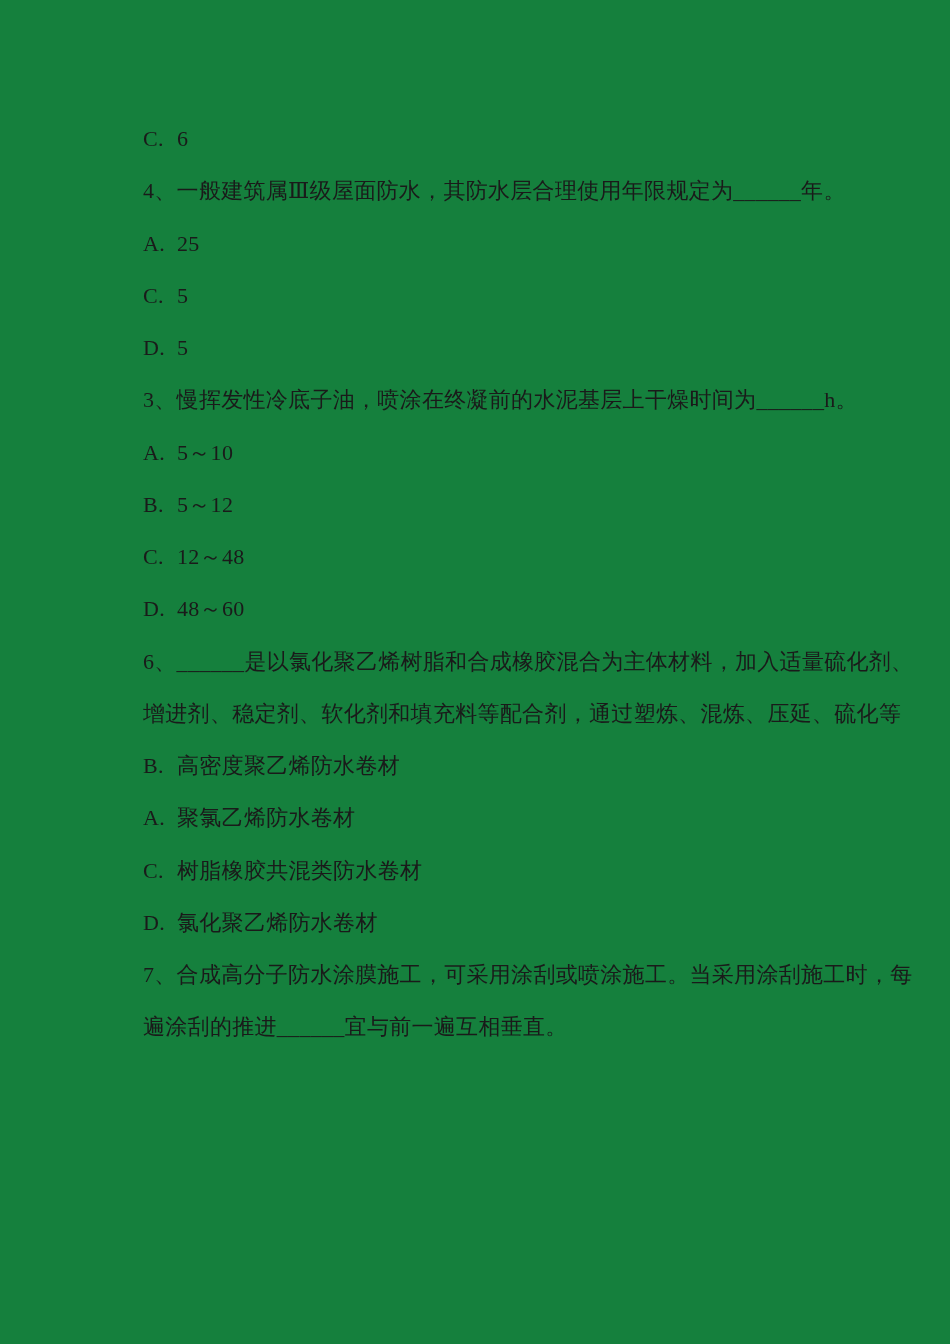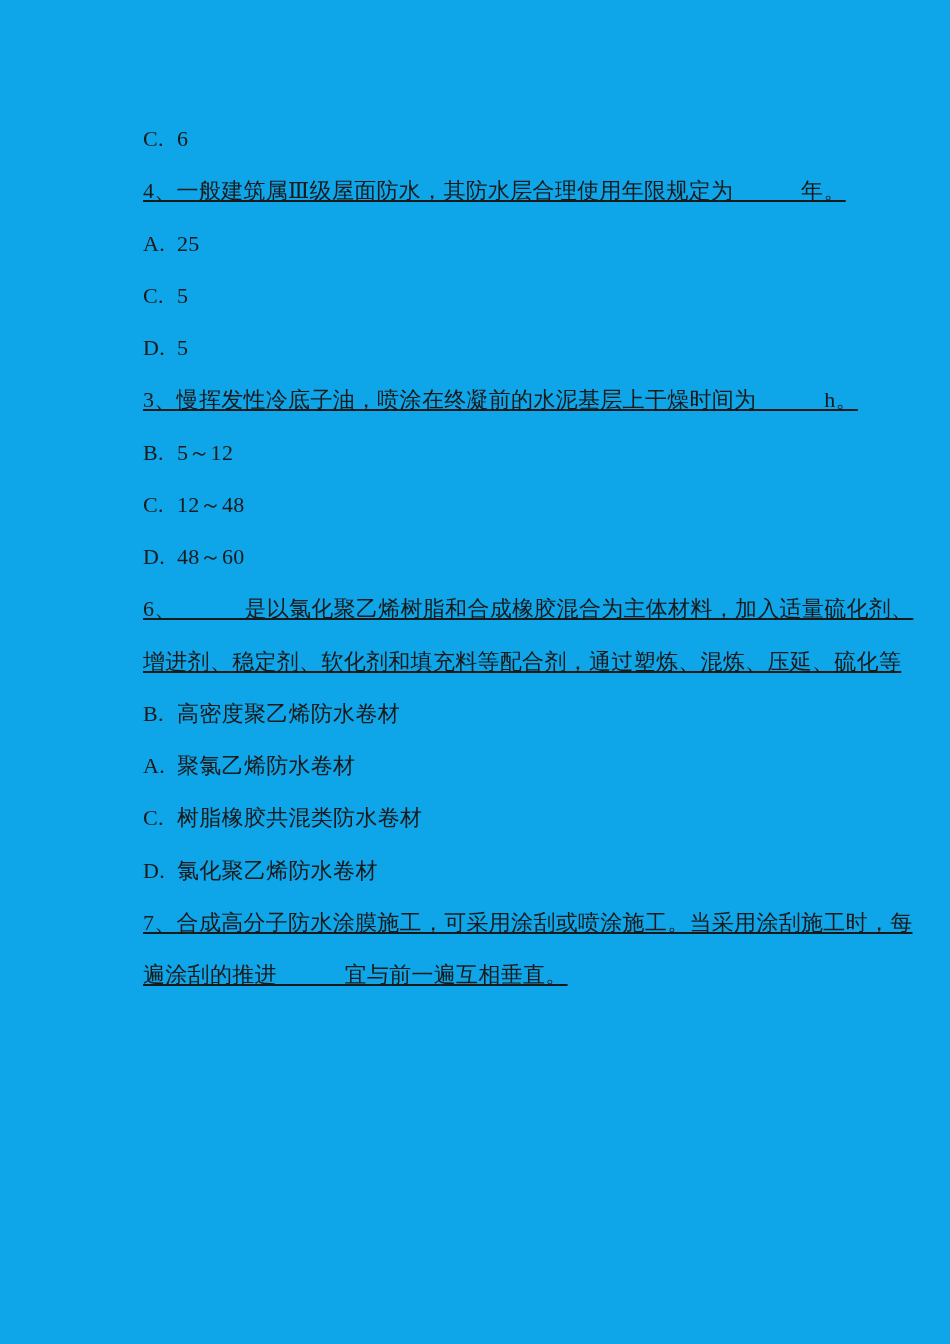--- a/index.html
+++ b/index.html
@@ -4,21 +4,21 @@
 <style>
   html, body {
     margin: 0;
     padding: 0;
     background: #e8e8e8;
   }
   .page {
     position: relative;
     width: 950px;
     height: 1344px;
-    background: #0ea5e9;
+    background: #15803d;
     overflow: hidden;
   }
   .content {
     position: absolute;
     left: 143px;
     top: 113px;
     width: 770px;
   }
   .line {
     height: 52.25px;
@@ -31,34 +31,34 @@
   }
   .opt-label {
     display: inline-block;
     width: 34px;
   }
   .opt-value {
     display: inline-block;
   }
   .q-text {
     display: inline-block;
-    text-decoration: underline;
   }
 </style>
 </head>
 <body>
 
 <div class="page">
   <div class="content" id="exam-content">
       <div class="line"><span class="opt-label">C.</span><span class="opt-value">6</span></div>
       <div class="line"><span class="q-text">4、一般建筑属Ⅲ级屋面防水，其防水层合理使用年限规定为______年。</span></div>
       <div class="line"><span class="opt-label">A.</span><span class="opt-value">25</span></div>
       <div class="line"><span class="opt-label">C.</span><span class="opt-value">5</span></div>
       <div class="line"><span class="opt-label">D.</span><span class="opt-value">5</span></div>
       <div class="line"><span class="q-text">3、慢挥发性冷底子油，喷涂在终凝前的水泥基层上干燥时间为______h。</span></div>
+      <div class="line"><span class="opt-label">A.</span><span class="opt-value">5～10</span></div>
       <div class="line"><span class="opt-label">B.</span><span class="opt-value">5～12</span></div>
       <div class="line"><span class="opt-label">C.</span><span class="opt-value">12～48</span></div>
       <div class="line"><span class="opt-label">D.</span><span class="opt-value">48～60</span></div>
       <div class="line"><span class="q-text">6、______是以氯化聚乙烯树脂和合成橡胶混合为主体材料，加入适量硫化剂、</span></div>
       <div class="line"><span class="q-text">增进剂、稳定剂、软化剂和填充料等配合剂，通过塑炼、混炼、压延、硫化等</span></div>
       <div class="line"><span class="opt-label">B.</span><span class="opt-value">高密度聚乙烯防水卷材</span></div>
       <div class="line"><span class="opt-label">A.</span><span class="opt-value">聚氯乙烯防水卷材</span></div>
       <div class="line"><span class="opt-label">C.</span><span class="opt-value">树脂橡胶共混类防水卷材</span></div>
       <div class="line"><span class="opt-label">D.</span><span class="opt-value">氯化聚乙烯防水卷材</span></div>
       <div class="line"><span class="q-text">7、合成高分子防水涂膜施工，可采用涂刮或喷涂施工。当采用涂刮施工时，每</span></div>

